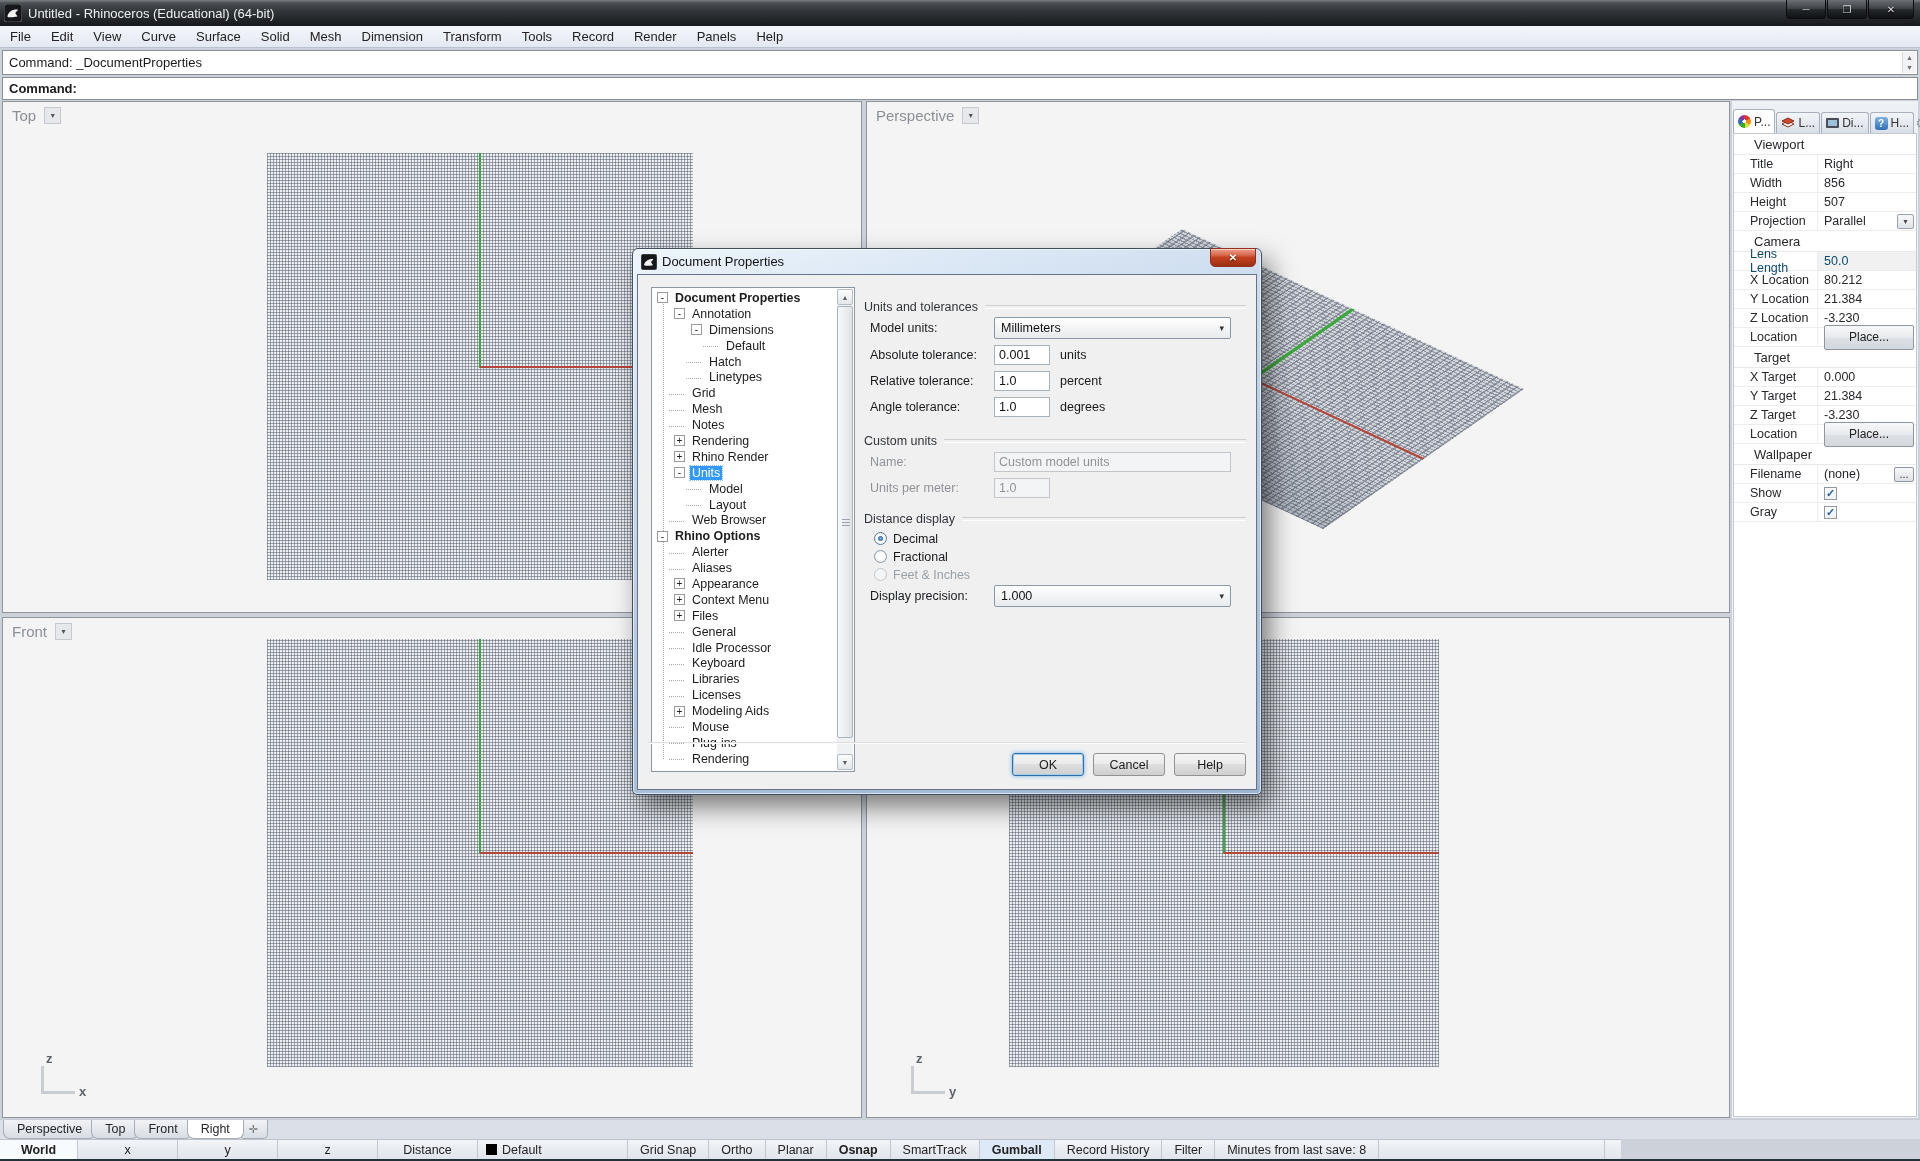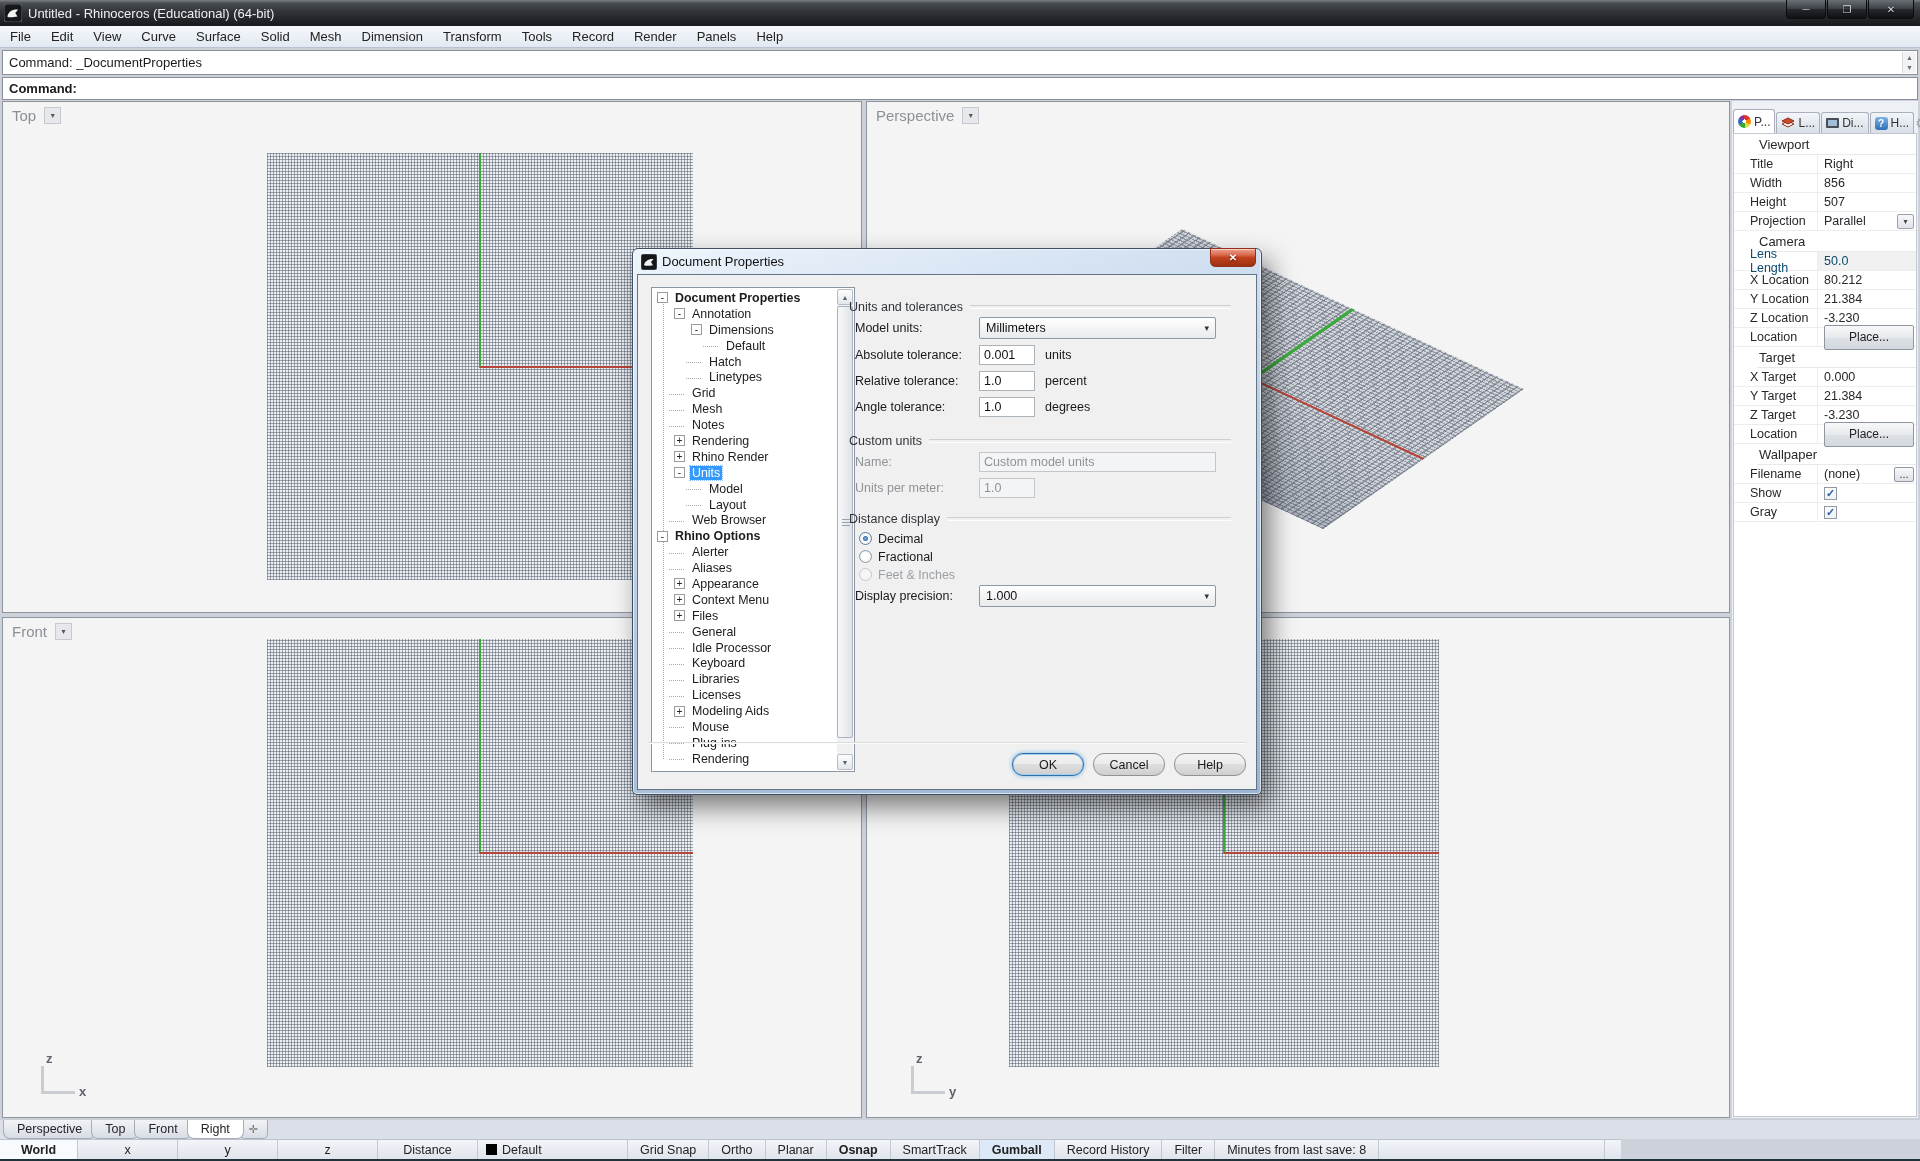--- a/index.html
+++ b/index.html
@@ -48,21 +48,21 @@
   
   #panel{position:absolute;left:1732px;top:101px;width:186px;height:1017px;background:#edf0f5;}
   .ptabs{position:absolute;left:1px;top:8px;width:184px;height:24px;display:flex;align-items:flex-end;}
   .ptab{height:21px;display:flex;align-items:center;gap:3px;padding:0 4px;margin-right:1px;border:1px solid #a9b0bb;border-bottom:none;border-radius:3px 3px 0 0;background:linear-gradient(#f2f5f9,#d9dee7);font-size:12px;color:#333;white-space:nowrap;}
   .ptab.active{height:24px;background:#fff;position:relative;z-index:2;}
   .pgear{margin-left:auto;font-size:14px;color:#949ca8;padding:0 2px 2px 0;}
   .ic-colorwheel{width:13px;height:13px;flex:none;border-radius:50%;background:radial-gradient(circle,#fff 0 2px,rgba(255,255,255,0) 2px),conic-gradient(#d33 0 60deg,#f80 60deg 120deg,#dd3 120deg 180deg,#3a3 180deg 240deg,#36c 240deg 300deg,#839 300deg 360deg);}
   .ic-display{width:13px;height:10px;flex:none;border:2px solid #4a4f57;background:#9fc0d8;border-radius:1px;}
   .ic-help{width:13px;height:13px;flex:none;border-radius:3px;background:linear-gradient(#7fb2e5,#2f6fba);color:#fff;font-size:10px;font-weight:bold;display:flex;align-items:center;justify-content:center;}
   .pgrid{position:absolute;left:1px;top:32px;width:184px;bottom:1px;background:#fff;border:1px solid #c2c9d3;font-size:12.5px;color:#26282b;}
-  .psec{height:21px;display:flex;align-items:center;padding-left:2px;border-bottom:1px solid #e9e9e9;font-size:13px;margin-left:23px;}
+  .psec{height:21px;display:flex;align-items:center;padding-left:20px;border-bottom:1px solid #e9e9e9;font-size:13px;}
   .prow{height:19px;display:flex;align-items:stretch;border-bottom:1px solid #ededee;}
   .plabel{width:84px;flex:none;display:flex;align-items:center;padding-left:16px;border-right:1px solid #ededee;}
   .pval{flex:1;display:flex;align-items:center;padding:0 2px 0 6px;gap:2px;}
   .prow.dis{color:#0c4a6e;}
   .prow.dis .pval{background:#f1f1f2;}
   .pdrop{margin-left:auto;width:17px;height:15px;border:1px solid #9aa1ab;border-radius:2px;background:linear-gradient(#f6f7f9,#dfe3ea);display:flex;align-items:center;justify-content:center;font-size:8px;color:#444;flex:none;}
   .pbtn{flex:1;height:25px;border:1px solid #8f969f;border-radius:2px;background:linear-gradient(#f7f8f9,#e7eaee 50%,#dde1e6 51%,#d3d8de);display:flex;align-items:center;justify-content:center;font-size:12px;color:#222;}
   .pbrowse{margin-left:auto;flex:none;width:20px;height:15px;border:1px solid #8f969f;border-radius:2px;background:linear-gradient(#f7f8f9,#dde1e6);display:flex;align-items:center;justify-content:center;font-size:11px;color:#333;}
   .chk{width:13px;height:13px;border:1px solid #9099a2;background:linear-gradient(#fdfdfd,#eef1f4);display:flex;align-items:center;justify-content:center;font-size:11px;line-height:11px;color:#2d62a8;font-weight:bold;}
 
@@ -83,21 +83,21 @@
   .exp:empty{border-color:transparent;background:transparent;}
   .exp:empty::after{content:'';position:absolute;left:-6px;right:0;top:5px;border-top:1px dotted #aaa;}
   .tlabel{padding:0 2px;}
   .titem.sel .tlabel{background:#3399ff;color:#fff;outline:1px dotted #8ec3ff;}
   .tree-sb{position:absolute;top:1px;right:1px;bottom:1px;width:16px;background:#f0f1f3;}
   .sb-arrow{position:absolute;left:0;width:16px;height:16px;display:flex;align-items:center;justify-content:center;font-size:7px;color:#55606c;background:linear-gradient(#fdfdfd,#e4e6ea);border:1px solid #b6bcc6;border-radius:2px;}
   .sb-arrow.up{top:0;}.sb-arrow.down{bottom:0;}
   .sb-thumb{position:absolute;left:0;top:17px;width:16px;height:432px;background:linear-gradient(90deg,#f8f9fa,#dfe2e7);border:1px solid #aab1bc;border-radius:2px;}
   .grip{position:absolute;left:4px;top:50%;width:8px;height:1px;background:#9aa2ae;box-shadow:0 -3px 0 #9aa2ae,0 3px 0 #9aa2ae;}
 
-  .dgroup{position:absolute;left:211px;width:382px;}
+  .dgroup{position:absolute;left:226px;width:382px;}
   .gcaption{display:flex;align-items:center;gap:7px;font-size:12.5px;color:#30343a;height:15px;}
   .gcaption::after{content:'';flex:1;height:2px;border-top:1px solid #cfcfcf;border-bottom:1px solid #fdfdfd;}
   .g-units{top:24px;height:132px;}
   .g-custom{top:158px;height:76px;}
   .g-dist{top:236px;height:112px;}
   .frow{position:absolute;left:6px;right:0;height:14px;display:flex;align-items:center;font-size:12.5px;color:#17191c;}
   .flabel{width:124px;flex:none;}
   .g-custom .flabel{color:#8f9398;}
   .g-units .r1{top:22px;}.g-units .r2{top:49px;}.g-units .r3{top:75px;}.g-units .r4{top:101px;}
   .g-custom .r1{top:22px;}.g-custom .r2{top:48px;}
@@ -110,21 +110,21 @@
   .combo .carrow{position:absolute;right:6px;top:5px;font-size:9px;color:#333;}
   .radio-group{position:absolute;left:10px;top:20px;display:flex;flex-direction:column;gap:3px;justify-content:flex-end;}
   .radio-row{display:flex;align-items:center;font-size:12.5px;height:15px;color:#17191c;}
   .radio{width:13px;height:13px;border-radius:50%;border:1px solid #8e98a2;background:radial-gradient(#fff 40%,#dfe4e8);margin-right:6px;position:relative;flex:none;}
   .radio-row.selected .radio{border-color:#5a7f9f;}
   .radio-row.selected .radio::after{content:'';position:absolute;left:3px;top:3px;width:5px;height:5px;border-radius:50%;background:radial-gradient(#86c2ea,#2c63a0 70%);}
   .radio-row.disabled{color:#9aa0a6;}
   .radio-row.disabled .radio{border-color:#c4c8cc;background:#f4f5f6;}
   .dlg-sep{position:absolute;left:10px;right:10px;bottom:45px;height:2px;border-top:1px solid #dcdcdc;border-bottom:1px solid #fbfbfb;}
   .dlg-buttons{position:absolute;right:10px;bottom:13px;display:flex;gap:9px;}
-  .btn{width:72px;height:23px;border:1px solid #909294;border-radius:11px;background:linear-gradient(#f3f3f3,#ebebeb 48%,#dedede 50%,#cfcfcf);font-size:12.5px;color:#1c1c1c;display:flex;align-items:center;justify-content:center;}
+  .btn{width:72px;height:23px;border:1px solid #909294;border-radius:3px;background:linear-gradient(#f3f3f3,#ebebeb 48%,#dedede 50%,#cfcfcf);font-size:12.5px;color:#1c1c1c;display:flex;align-items:center;justify-content:center;}
   .btn.default{border-color:#2f6ea8;box-shadow:inset 0 0 0 1px #9fd0f0,0 0 4px #70b2e2;}
 
   
   #vtabs{position:absolute;left:0;top:1119px;width:1920px;height:20px;background:#dbdfe7;border-top:1px solid #c8ccd4;display:flex;align-items:stretch;padding-left:3px;font-size:12.5px;color:#24262a;}
   .vtab{display:flex;align-items:center;padding:0 13px;background:linear-gradient(#f1f3f6,#d8dce4);border:1px solid #a6adb8;border-top:none;border-radius:0 0 7px 7px;margin-right:-5px;position:relative;}
   .vtab.active{background:#fff;z-index:3;}
   .vtab.add{padding:0 9px;color:#777;font-size:11px;border-radius:0 0 5px 5px;}
   #statusbar{position:absolute;left:0;top:1139px;width:1621px;height:20px;background:linear-gradient(#f2f4f8,#e0e4ec);border-top:1px solid #bcc1ca;display:flex;align-items:stretch;font-size:12.5px;color:#222;}
   .seg{display:flex;align-items:center;justify-content:center;border-right:1px solid #c3c7cf;padding:0 8px;white-space:nowrap;}
   .seg.world{width:78px;font-weight:bold;background:#f8fbfe;}

